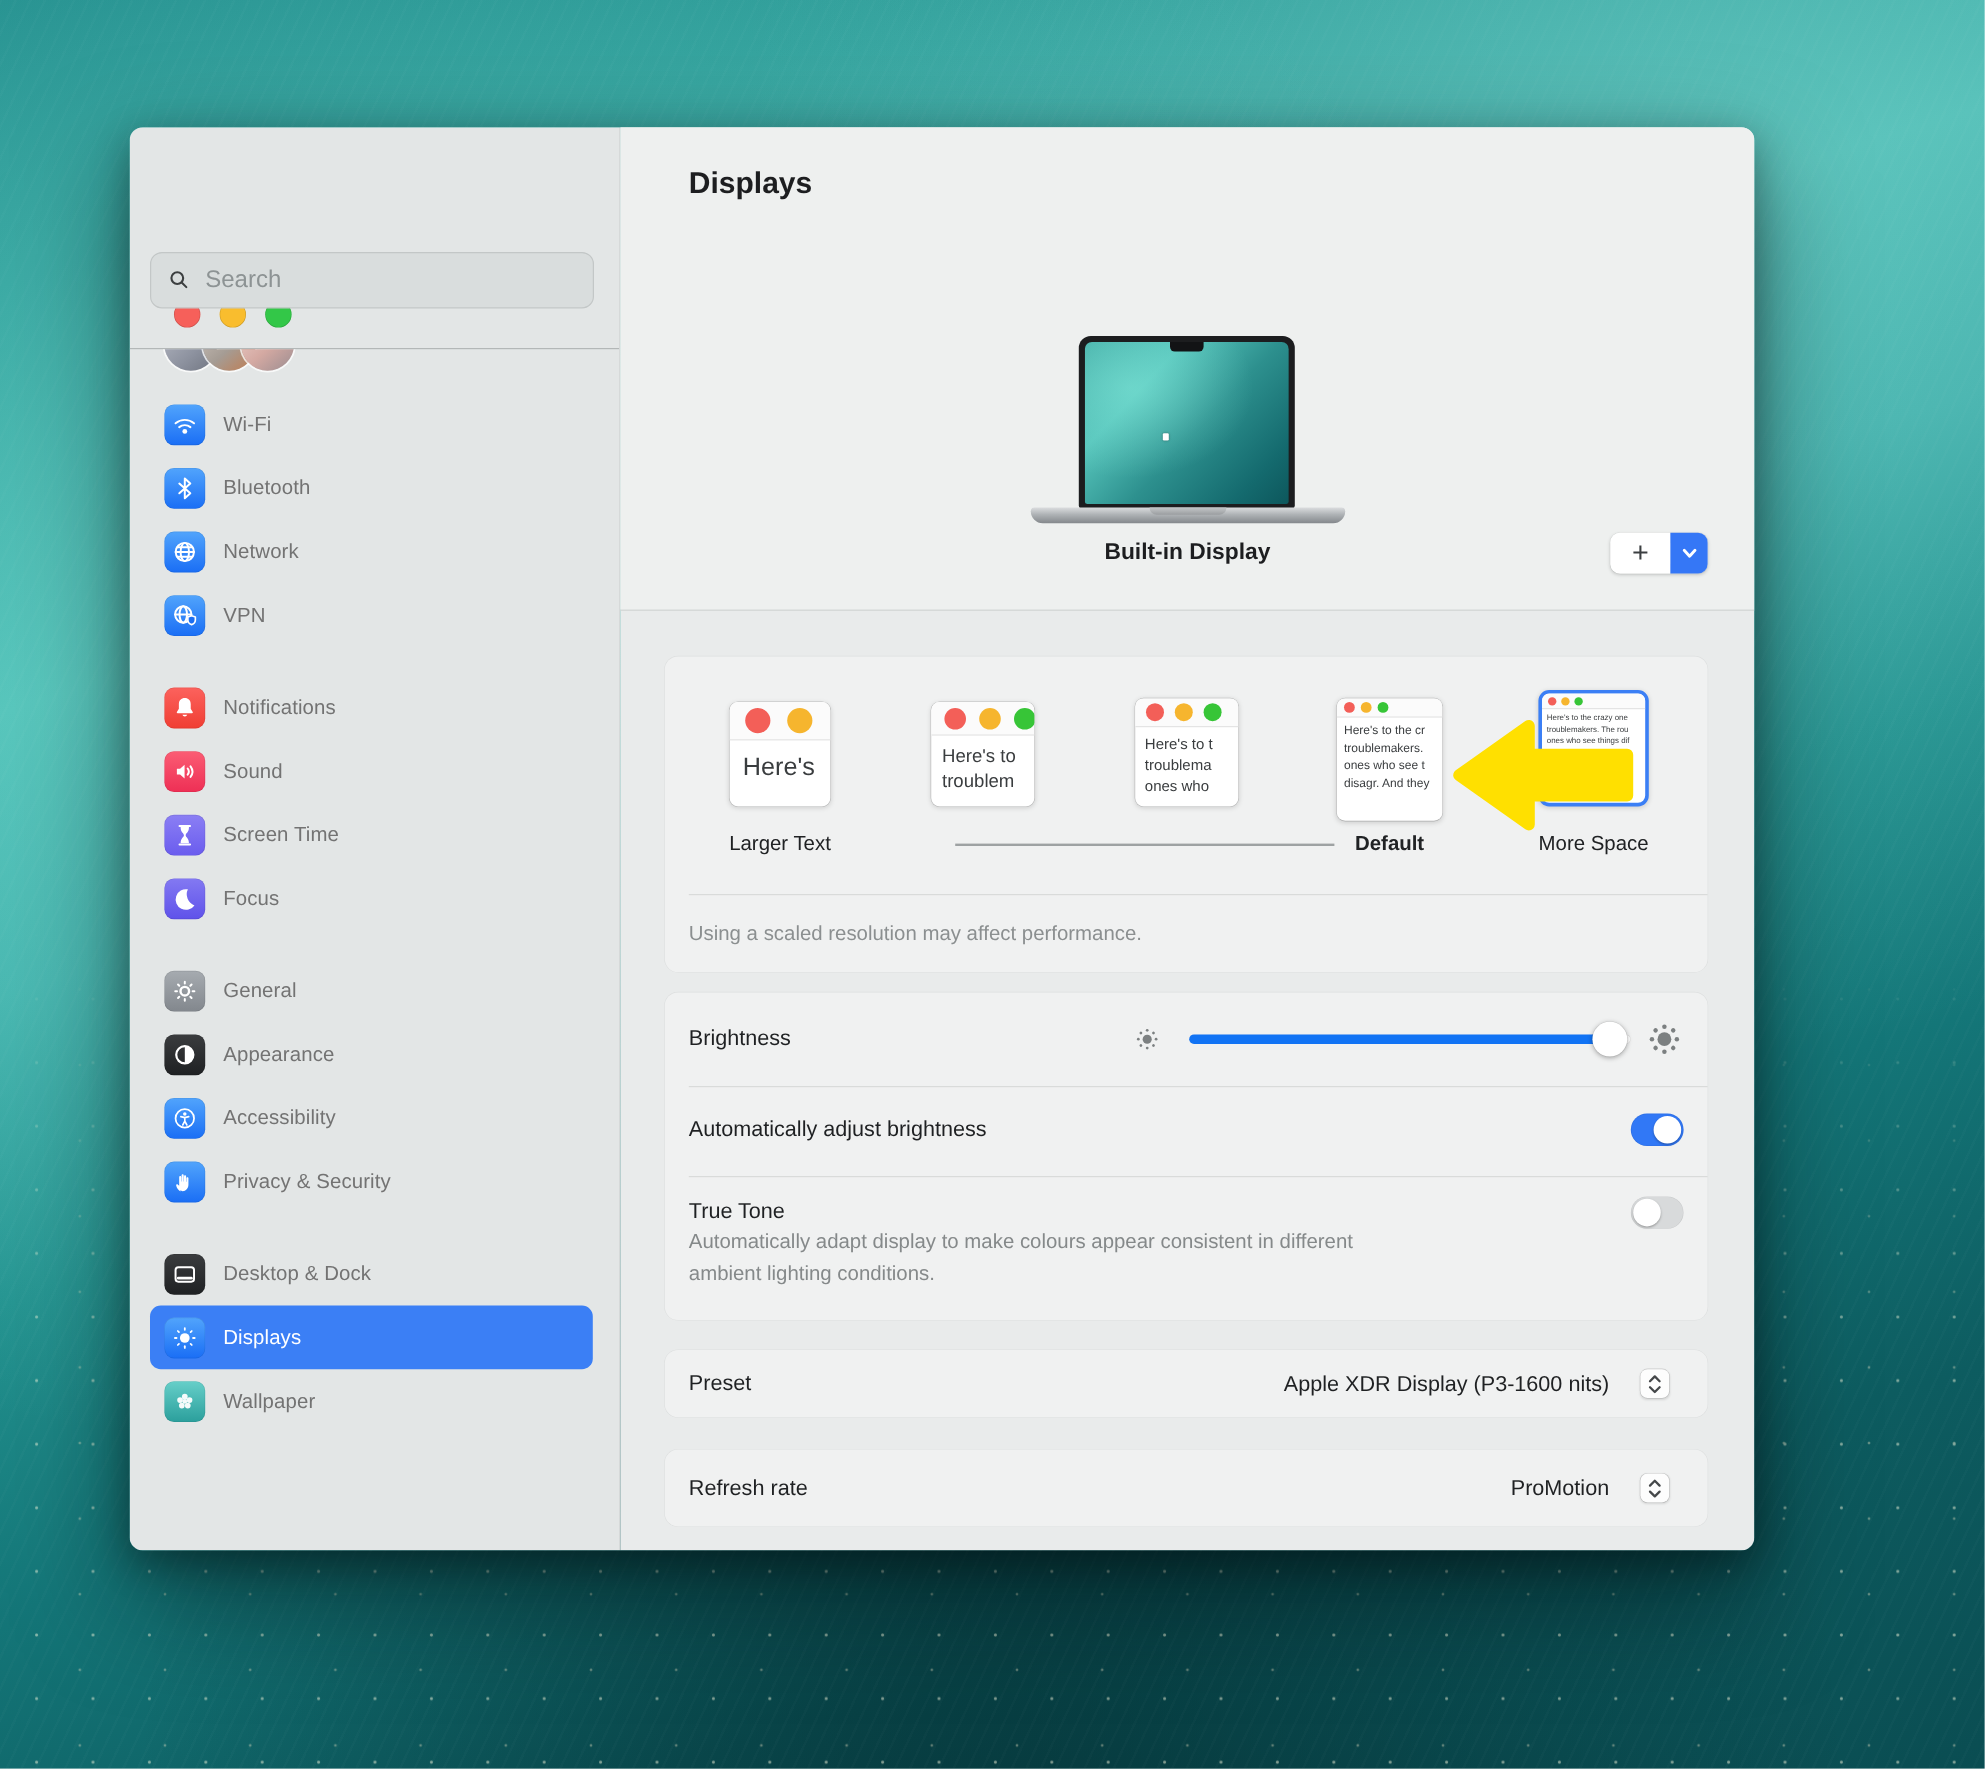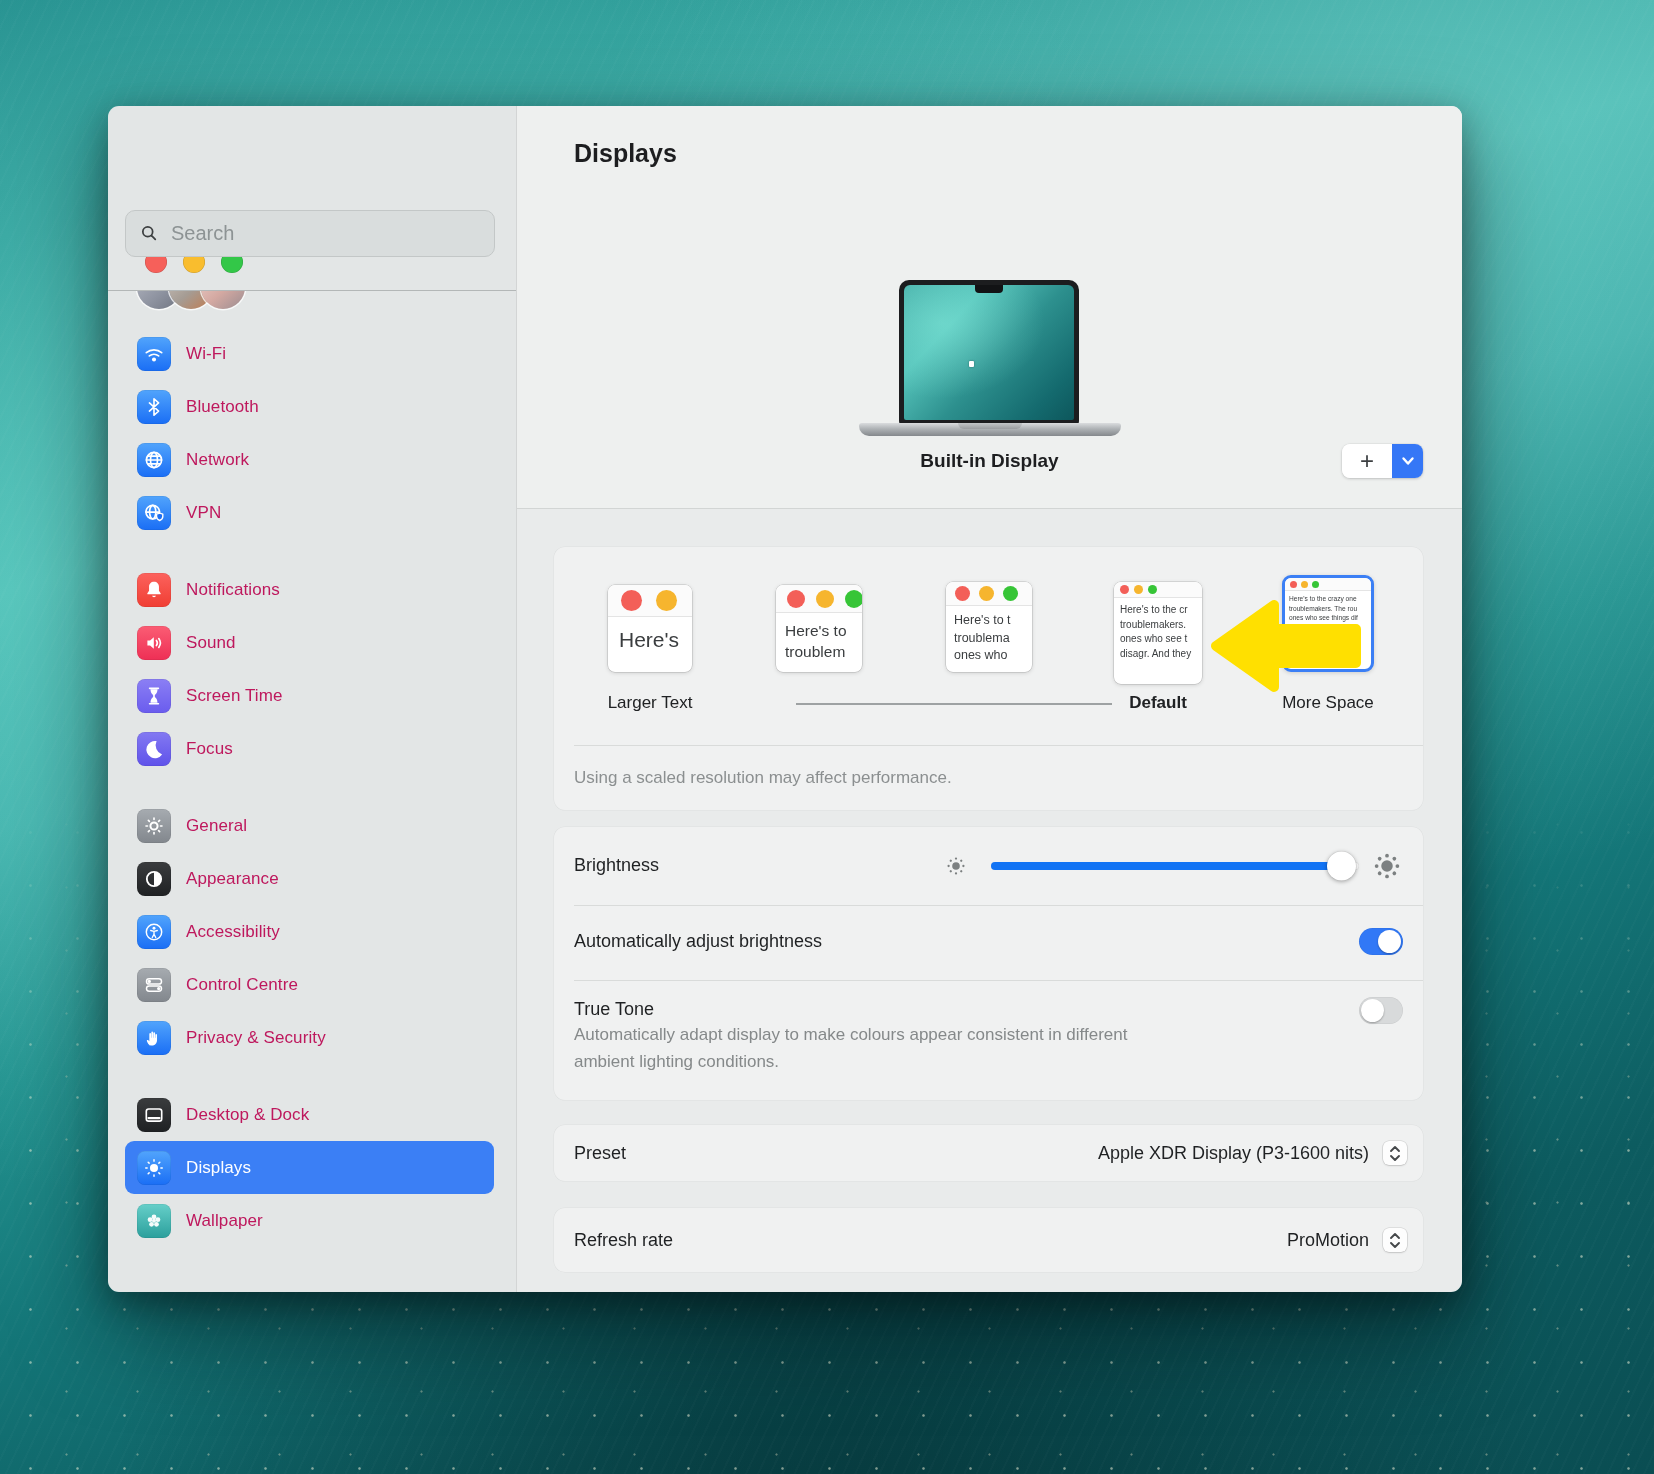--- a/index.html
+++ b/index.html
@@ -40,21 +40,21 @@
   .avatars{display:flex;margin-left:12px;}
   .avatar{width:44px;height:44px;border-radius:50%;box-shadow:0 0 0 1.5px rgba(255,255,255,.75);}
   .avatar+.avatar{margin-left:-12px;}
   .av1{background:linear-gradient(140deg,#b9bcc6,#8e93a0 60%,#6f7480);}
   .av2{background:linear-gradient(140deg,#cfc6bf,#a59c94 55%,#c27b4e);}
   .av3{background:linear-gradient(140deg,#efd3cd,#d4a9a2 55%,#9a8c90);}
   .family-label{font-size:20px;color:#2b2e30;margin-left:6px;}
   .group{margin-top:24px;}
   .group.first{margin-top:6px;}
   .row{height:53px;display:flex;align-items:center;margin:0 22px 0 17px;padding-left:12px;gap:15px;border-radius:9px;}
-  .row-label{font-size:17px;color:#be185d;letter-spacing:.1px;}
+  .row-label{font-size:17px;color:#737373;letter-spacing:.1px;}
   .row.selected{background:#3b7ff5;}
   .row.selected .row-label{color:#fff;}
   .app-icon{width:34px;height:34px;border-radius:8px;flex:none;display:flex;align-items:center;justify-content:center;
     box-shadow:inset 0 0 0 .5px rgba(0,0,0,.1);}
   .app-icon svg{width:22px;height:22px;overflow:visible;}
   .app-icon .s{stroke:#fff;stroke-width:1.8;fill:none;stroke-linecap:round;stroke-linejoin:round;}
   .app-icon .f{fill:#fff;stroke:none;}
   .bg-blue{background:linear-gradient(180deg,#51a4fc,#1a6ef5);}
   .bg-red{background:linear-gradient(180deg,#fc625d,#f03e33);}
   .bg-pink{background:linear-gradient(180deg,#fb5d74,#ee2f55);}
@@ -144,21 +144,21 @@
   .toggle{position:absolute;right:20px;width:44px;height:27px;border-radius:14px;background:#d8dadb;
     box-shadow:inset 0 0 0 .5px rgba(0,0,0,.08);}
   .toggle .tknob{position:absolute;top:2px;left:2px;width:23px;height:23px;border-radius:50%;background:#fff;
     box-shadow:0 1px 2px rgba(0,0,0,.3);transition:none;}
   .toggle.on{background:#3178f6;}
   .toggle.on .tknob{left:19px;}
   .tt-desc{position:absolute;left:20px;font-size:17px;color:#85898a;line-height:27px;}
 
   
   .kv-label{position:absolute;left:20px;top:50%;transform:translateY(-50%);font-size:18px;color:#1f2123;}
-  .kv-right{position:absolute;right:16px;top:0;height:100%;display:flex;align-items:center;gap:14px;}
+  .kv-right{position:absolute;right:32px;top:0;height:100%;display:flex;align-items:center;gap:26px;}
   .kv-value{font-size:18px;color:#1f2123;}
   .stepper{width:24px;height:24px;border-radius:6px;background:#fdfdfd;box-shadow:0 0 0 .5px rgba(0,0,0,.15), 0 1px 2px rgba(0,0,0,.12);
     display:flex;align-items:center;justify-content:center;}
 </style>
 </head>
 <body>
 
 <div class="stage">
   <div class="streaks"></div>
   <div class="sparkles"></div>
@@ -303,31 +303,20 @@
             <span class="app-icon bg-blue">
               <svg viewBox="0 0 24 24">
                   <circle cx="12" cy="12" r="8.4" fill="none" stroke="#fff" stroke-width="1.6"></circle>
                   <circle class="f" cx="12" cy="8" r="1.6"></circle>
                   <path d="M8.4 10.4l3.6.9 3.6-.9M12 11.3v3.1l-1.9 3.6M12 14.4l1.9 3.6" fill="none" stroke="#fff" stroke-width="1.5" stroke-linecap="round" stroke-linejoin="round"></path>
                 </svg>
             </span>
             <span class="row-label">Accessibility</span>
           </div>
           <div class="row">
-            <span class="app-icon bg-gray">
-              <svg viewBox="0 0 24 24">
-                  <rect x="3.8" y="5.2" width="16.4" height="5.8" rx="2.9" fill="none" stroke="#fff" stroke-width="1.6"></rect>
-                  <circle class="f" cx="6.9" cy="8.1" r="1.8"></circle>
-                  <rect x="3.8" y="13" width="16.4" height="5.8" rx="2.9" fill="none" stroke="#fff" stroke-width="1.6"></rect>
-                  <circle class="f" cx="17.1" cy="15.9" r="1.8"></circle>
-                </svg>
-            </span>
-            <span class="row-label">Control Centre</span>
-          </div>
-          <div class="row">
             <span class="app-icon bg-blue">
               <svg viewBox="0 0 24 24">
                   <path class="f" d="M8 20.6c-1.9-1.3-3.2-3.3-3.8-5.3-.3-1 .9-1.6 1.6-.9l1.1 1.1V7.7c0-1.4 1.9-1.4 1.9 0v3.9h.3V5.9c0-1.4 1.9-1.4 1.9 0v5.7h.3V6.9c0-1.4 1.9-1.4 1.9 0v4.9h.3V8.7c0-1.3 1.8-1.3 1.8 0v5.6c0 3.6-2.4 6-5.2 6-1 0-1.5-.2-2.1-.7z"></path>
                 </svg>
             </span>
             <span class="row-label">Privacy &amp; Security</span>
           </div>
         </nav>
 
         <nav class="group">

